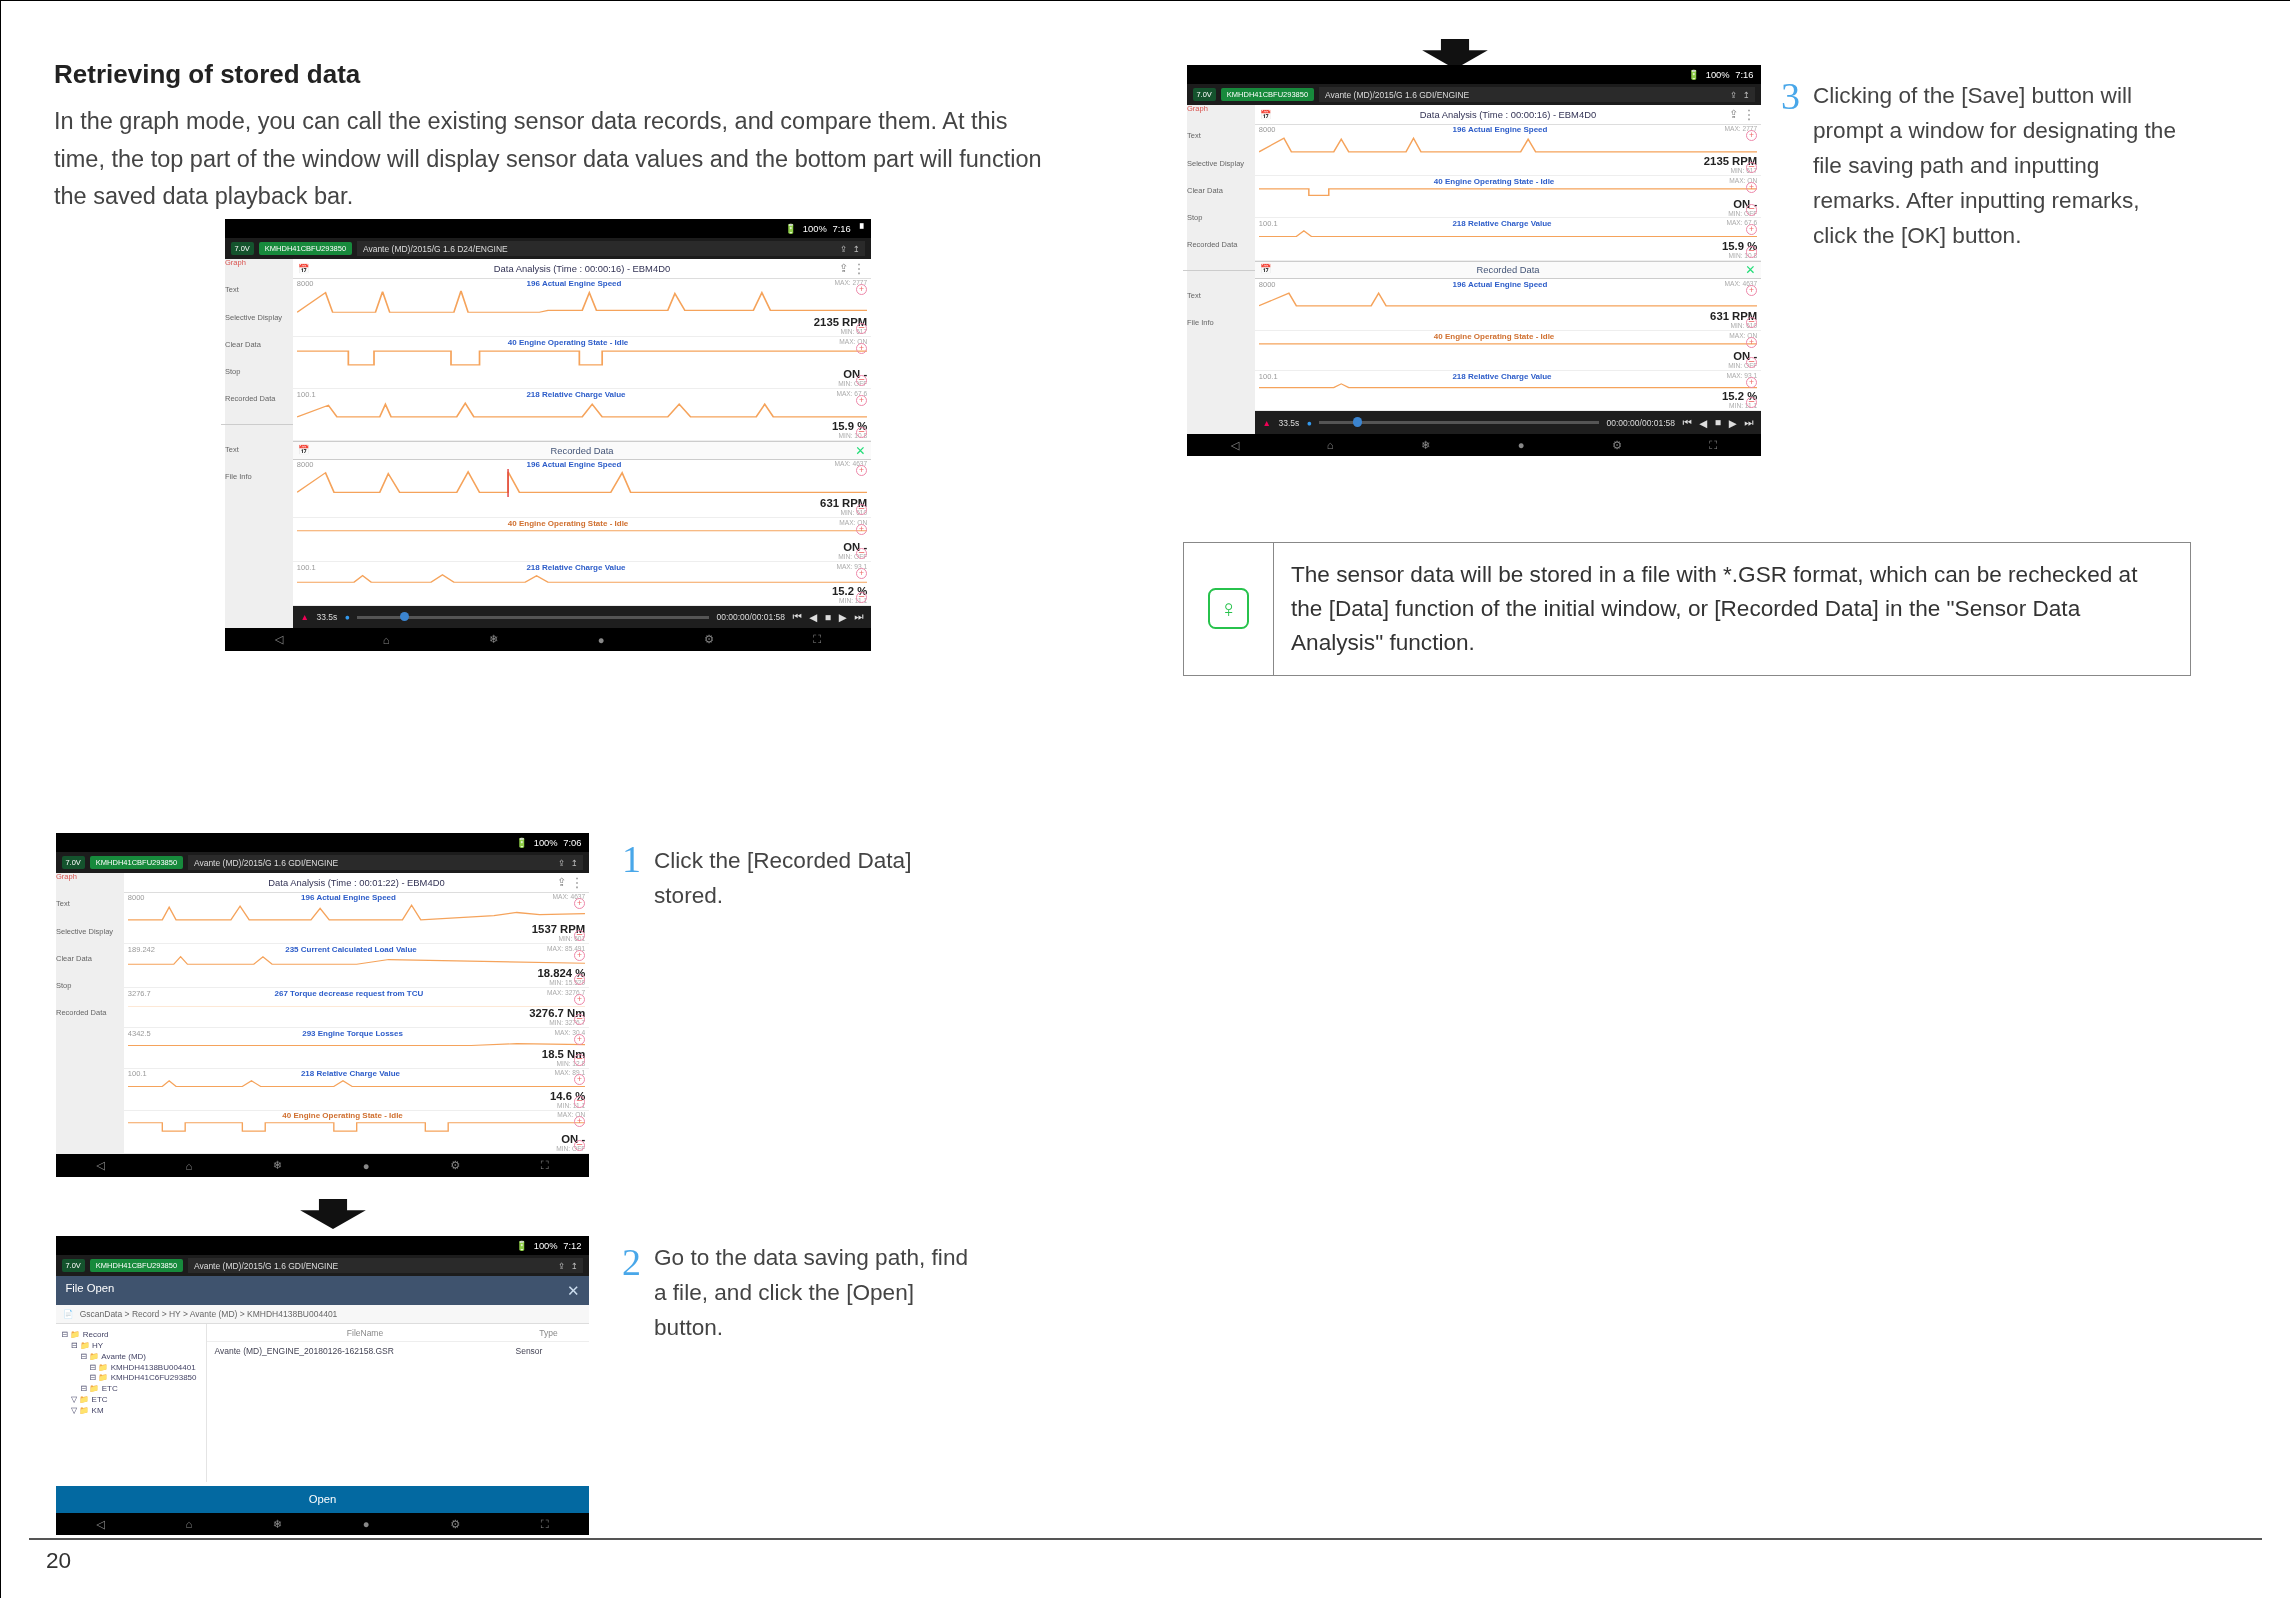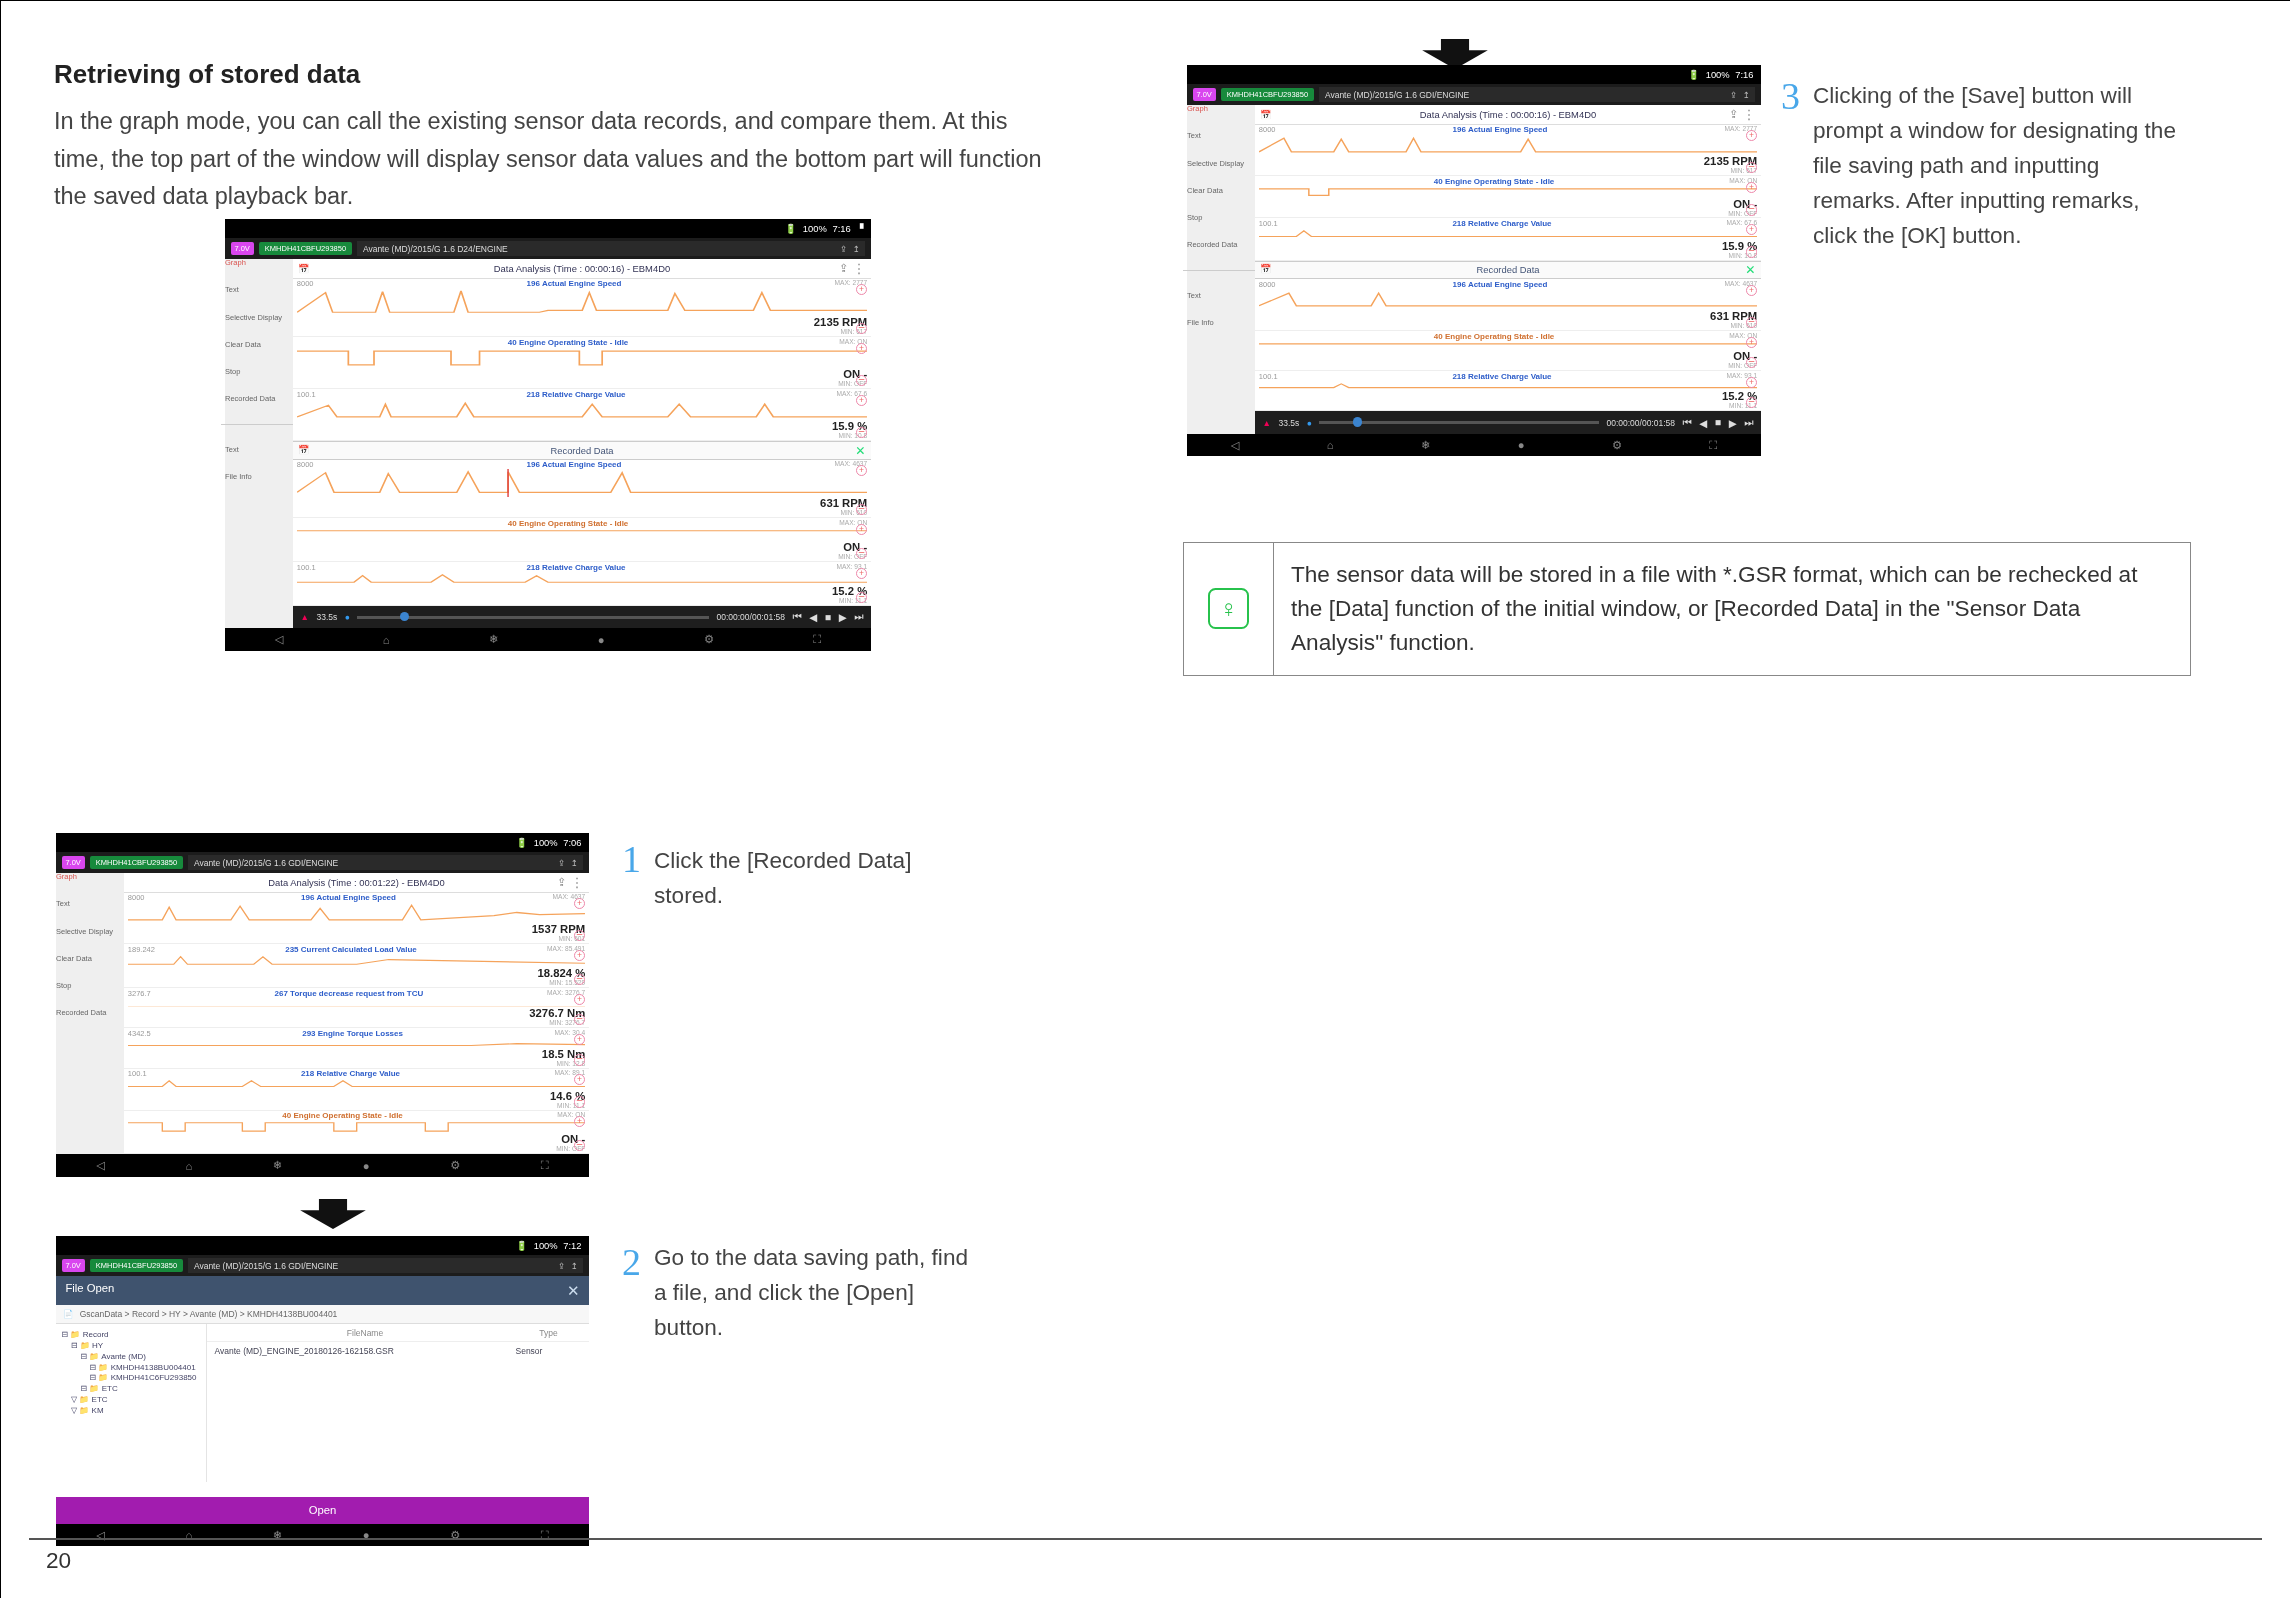--- a/index.html
+++ b/index.html
@@ -37,21 +37,21 @@
   .fig2-arrow { position:absolute; left:299px; top:1198px; }
 
   .fig4 { position:absolute; left:55px; top:1235px; width:533px; }
   .step2n { position:absolute; left:621px; top:1239px; }
   .step2t { position:absolute; left:653px; top:1239px; width:330px; }
 
   
   .screenshot { background:#000; border-radius:1.9px; font-size:9.4px; color:#ccc; }
   .statusbar { height:19px; background:#000; color:#fff; display:flex; justify-content:flex-end; align-items:center; padding:0 7.5px; font-size:9.4px; gap:5.6px;}
   .topbar { height:21px; background:#1c1c1c; display:flex; align-items:center; padding:0 5.6px; gap:5.6px;}
-  .pill-red { background:#d946ef; color:#fff; font-size:7.5px; padding:1.9px 3.8px; border-radius:1.9px;}
+  .pill-red { background:#14532d; color:#fff; font-size:7.5px; padding:1.9px 3.8px; border-radius:1.9px;}
   .pill-green { background:#178a3c; color:#fff; font-size:7.5px; padding:1.9px 5.6px; border-radius:1.9px;}
   .crumb { flex:1; background:#2a2a2a; color:#ddd; font-size:8.5px; padding:2.8px 5.6px; display:flex; align-items:center; justify-content:space-between;}
   .crumb .icons span{ margin-left:5.6px; color:#bbb;}
   .panel { display:flex; background:#fff; }
   .sidebar { width:68px; background:#efefef; font-size:7.5px; color:#666; padding:0; display:flex; flex-direction:column; gap:19px;}
   .sidebar .item { line-height:1.1; }
   .sidebar .item.red{ color:#d9534f;}
   .main { flex:1; background:#fff; }
   .da-header { background:#fff; border-bottom:0.9px solid #ddd; font-size:9.4px; color:#335; text-align:center; padding:3.8px; position:relative;}
   .da-header .share{ position:absolute; right:22.6px; top:2.8px; color:#888; font-size:11.3px;}
@@ -85,21 +85,21 @@
   .fo-crumb{ font-size:8.5px; color:#666; padding:3.8px 7.5px; border-bottom:0.9px solid #ddd; background:#f7f7f7; display:flex; align-items:center; gap:5.6px;}
   .fo-body{ display:flex; min-height:158px;}
   .fo-tree{ width:151px; border-right:0.9px solid #e4e4e4; font-size:8px; color:#446; padding:5.6px;}
   .fo-tree .n{ padding:0.9px 0;}
   .fo-tree .ind1{padding-left:9.4px;} .fo-tree .ind2{padding-left:19px;} .fo-tree .ind3{padding-left:28px;}
   .fo-list{ flex:1; font-size:8.5px;}
   .fo-lh{ display:flex; color:#888; padding:3.8px 7.5px; border-bottom:0.9px solid #eee;}
   .fo-lh .c1{flex:1; text-align:center;} .fo-lh .c2{width:66px; text-align:center;}
   .fo-lr{ display:flex; color:#445; padding:3.8px 7.5px;}
   .fo-lr .c1{flex:1;} .fo-lr .c2{width:66px;}
-  .fo-open{ background:#a21caf; color:#fff; text-align:center; font-size:11.3px; padding:7.5px; margin-top:15px;}
+  .fo-open{ background:#0369a1; color:#fff; text-align:center; font-size:11.3px; padding:7.5px; margin-top:4px;}
 </style>
 </head>
 <body>
 
 <div class="page">
 
   <div class="title h1">Retrieving of stored data</div>
   <div class="intro body">In the graph mode, you can call the existing sensor data records, and compare them. At this time, the top part of the window will display sensor data values and the bottom part will function the saved data playback bar.</div>
 
   <div class="fig1 screenshot">

